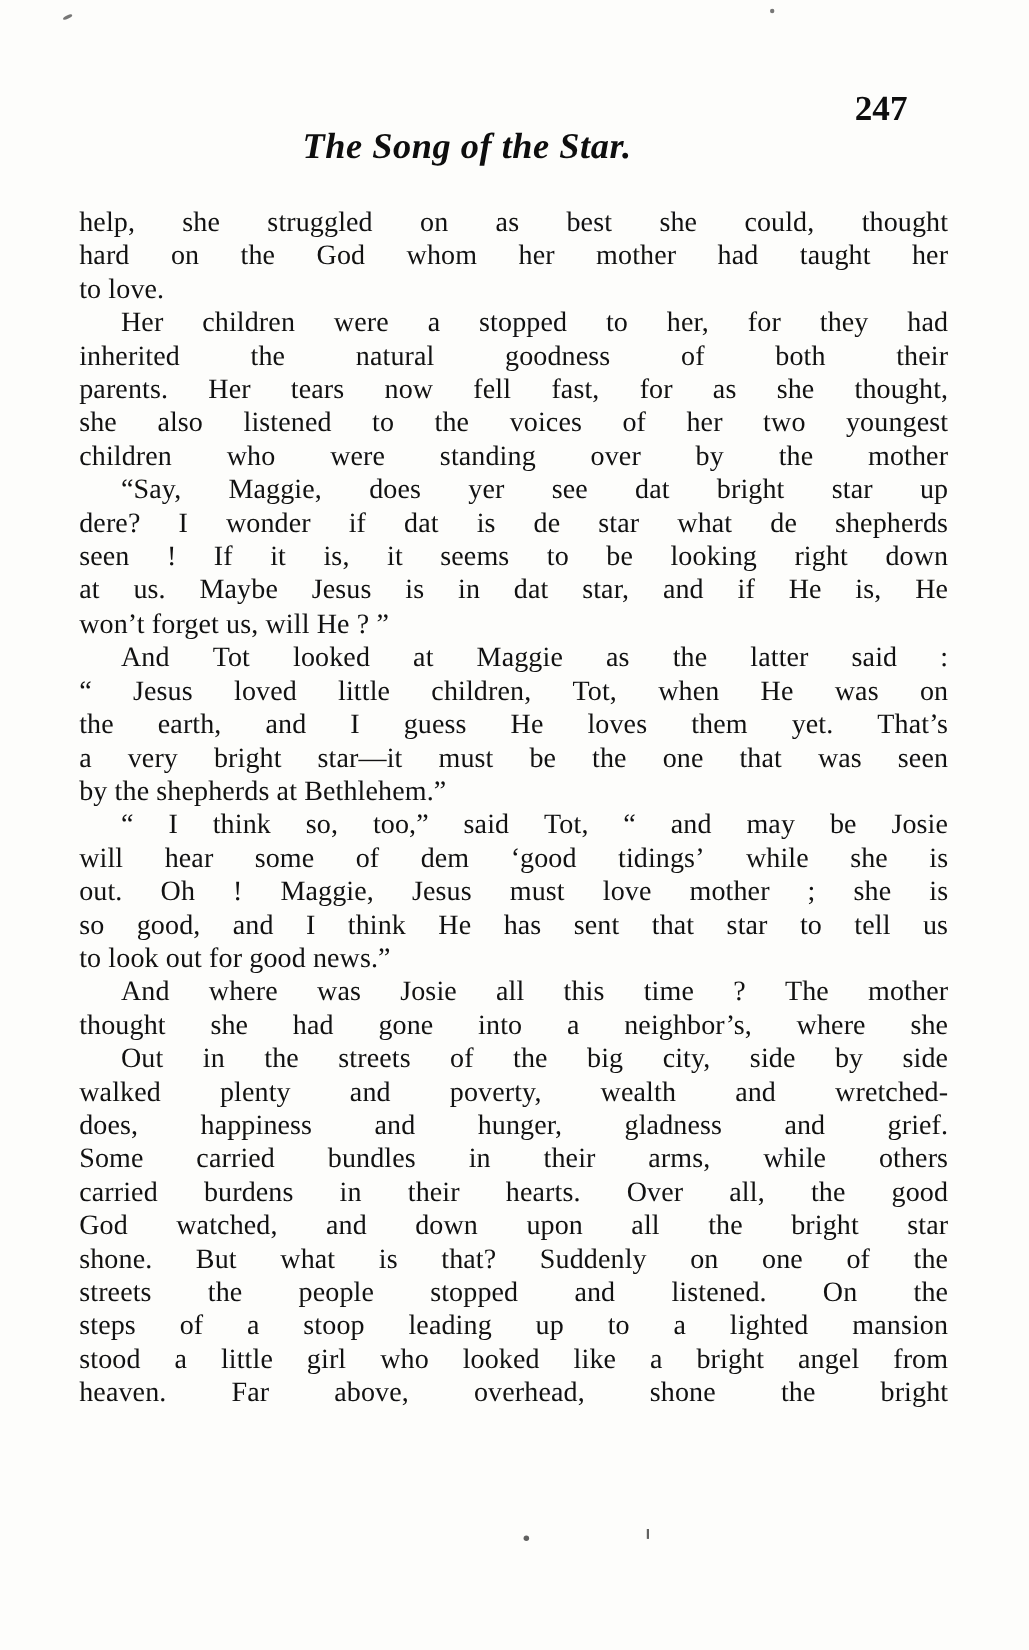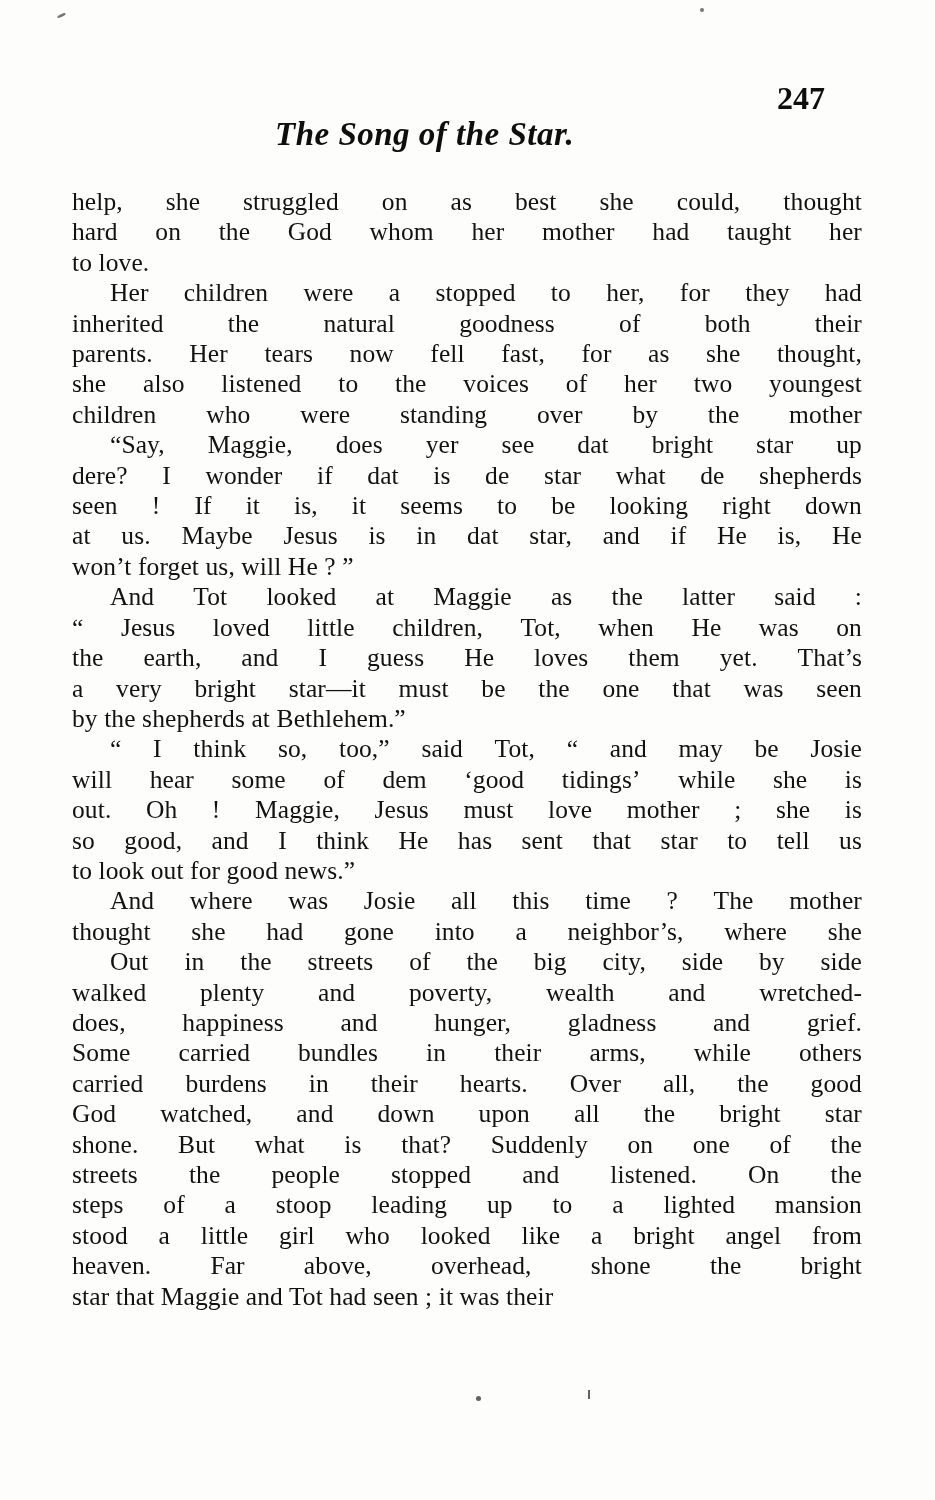--- a/index.html
+++ b/index.html
@@ -502,17 +502,16 @@
         </div>
         <div class="line just">
           <span>heaven.</span>
           <span>Far</span>
           <span>above,</span>
           <span>overhead,</span>
           <span>shone</span>
           <span>the</span>
           <span>bright</span>
         </div>
-        <div class="line lastline">star that Maggie and Tot had seen ; it was their</div>
       </div>
     </div>
 
 </div>
 
 </body></html>

